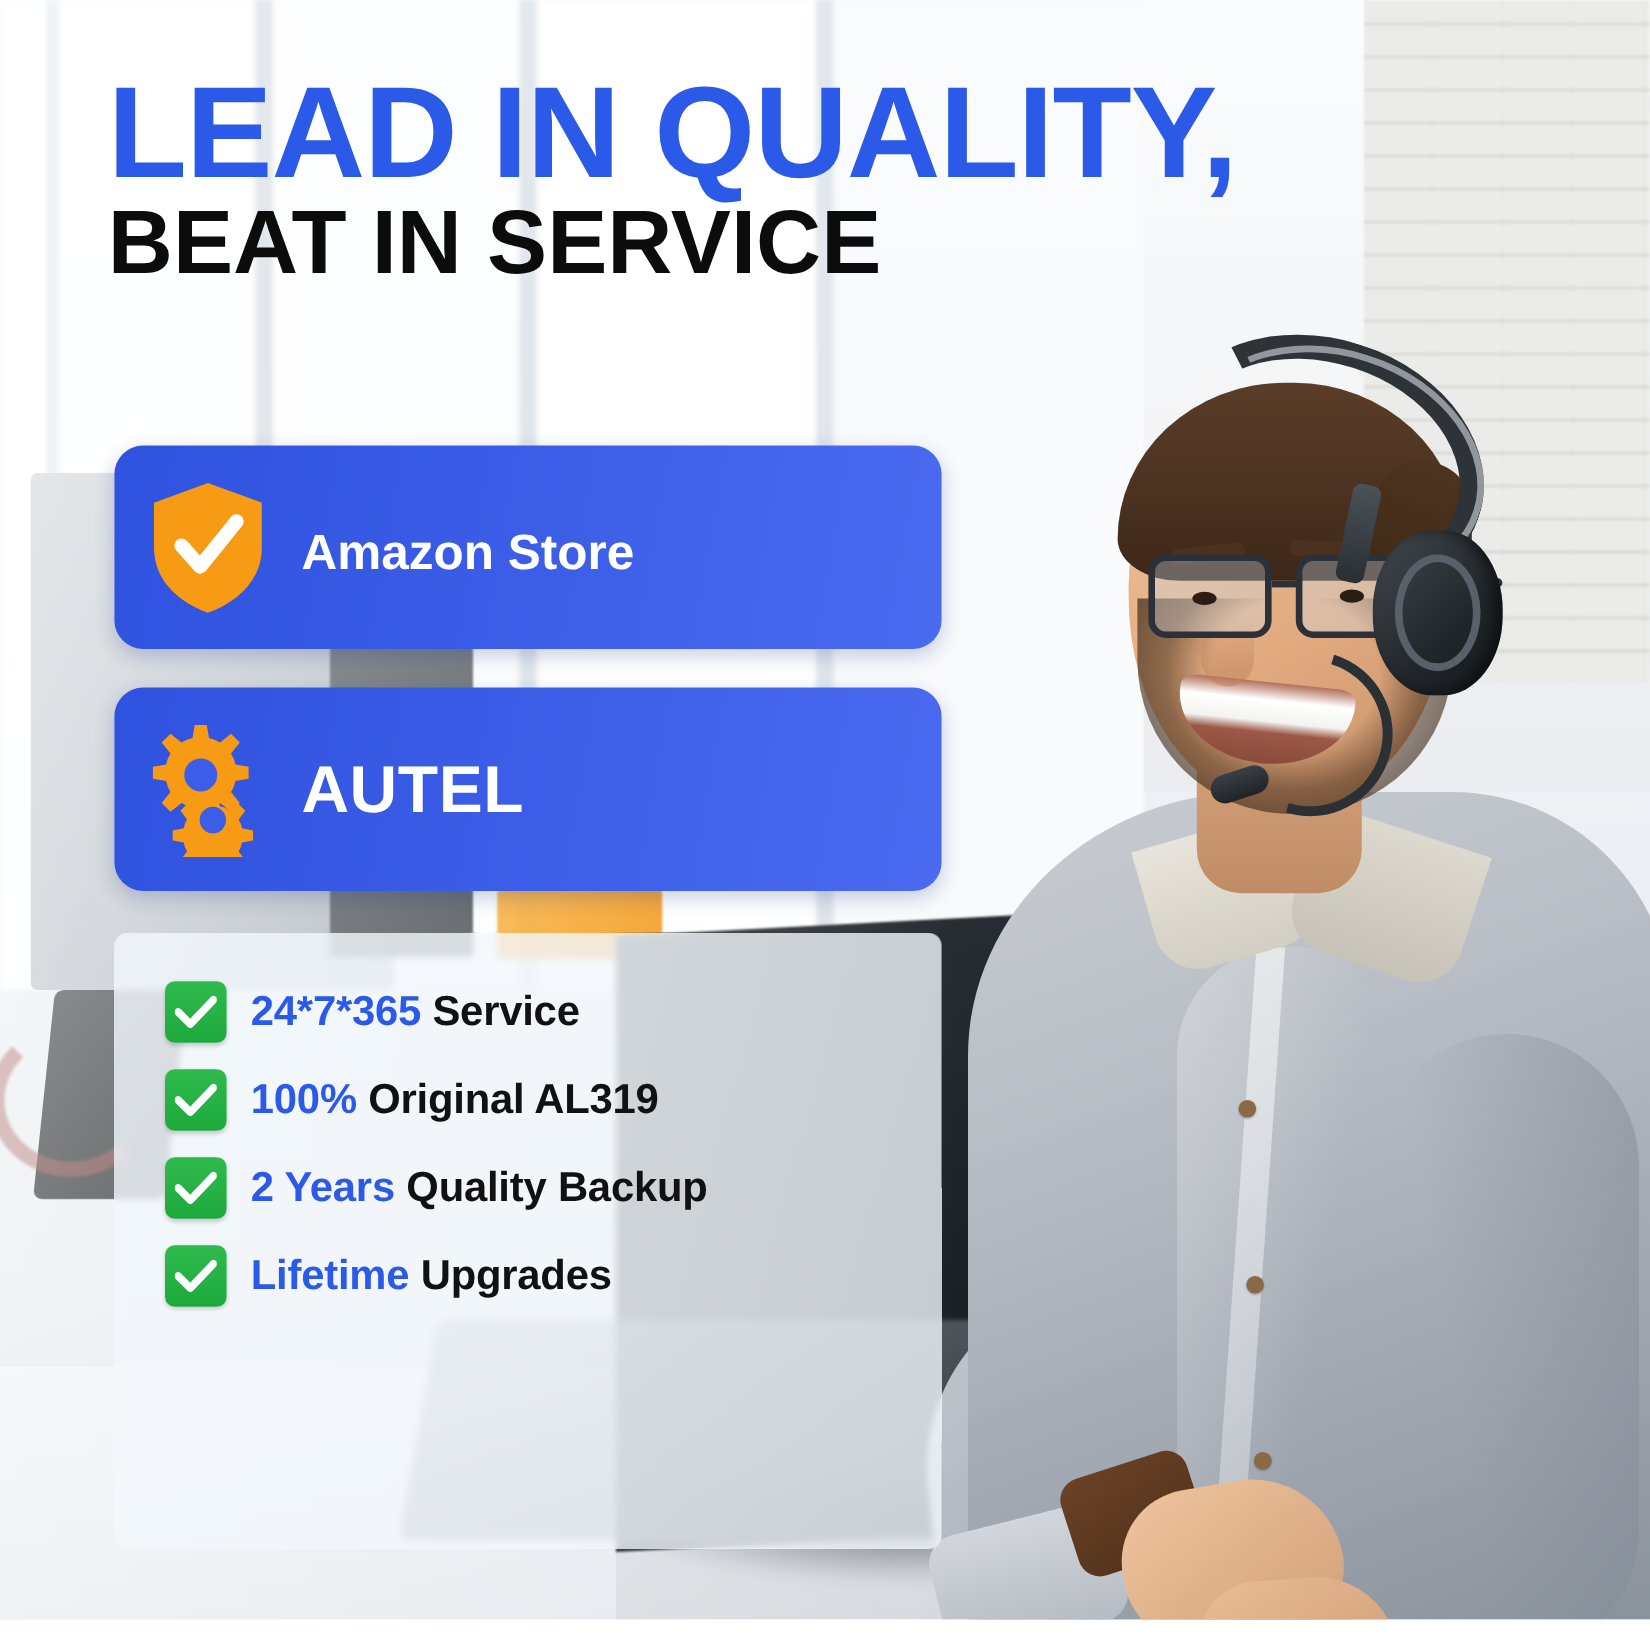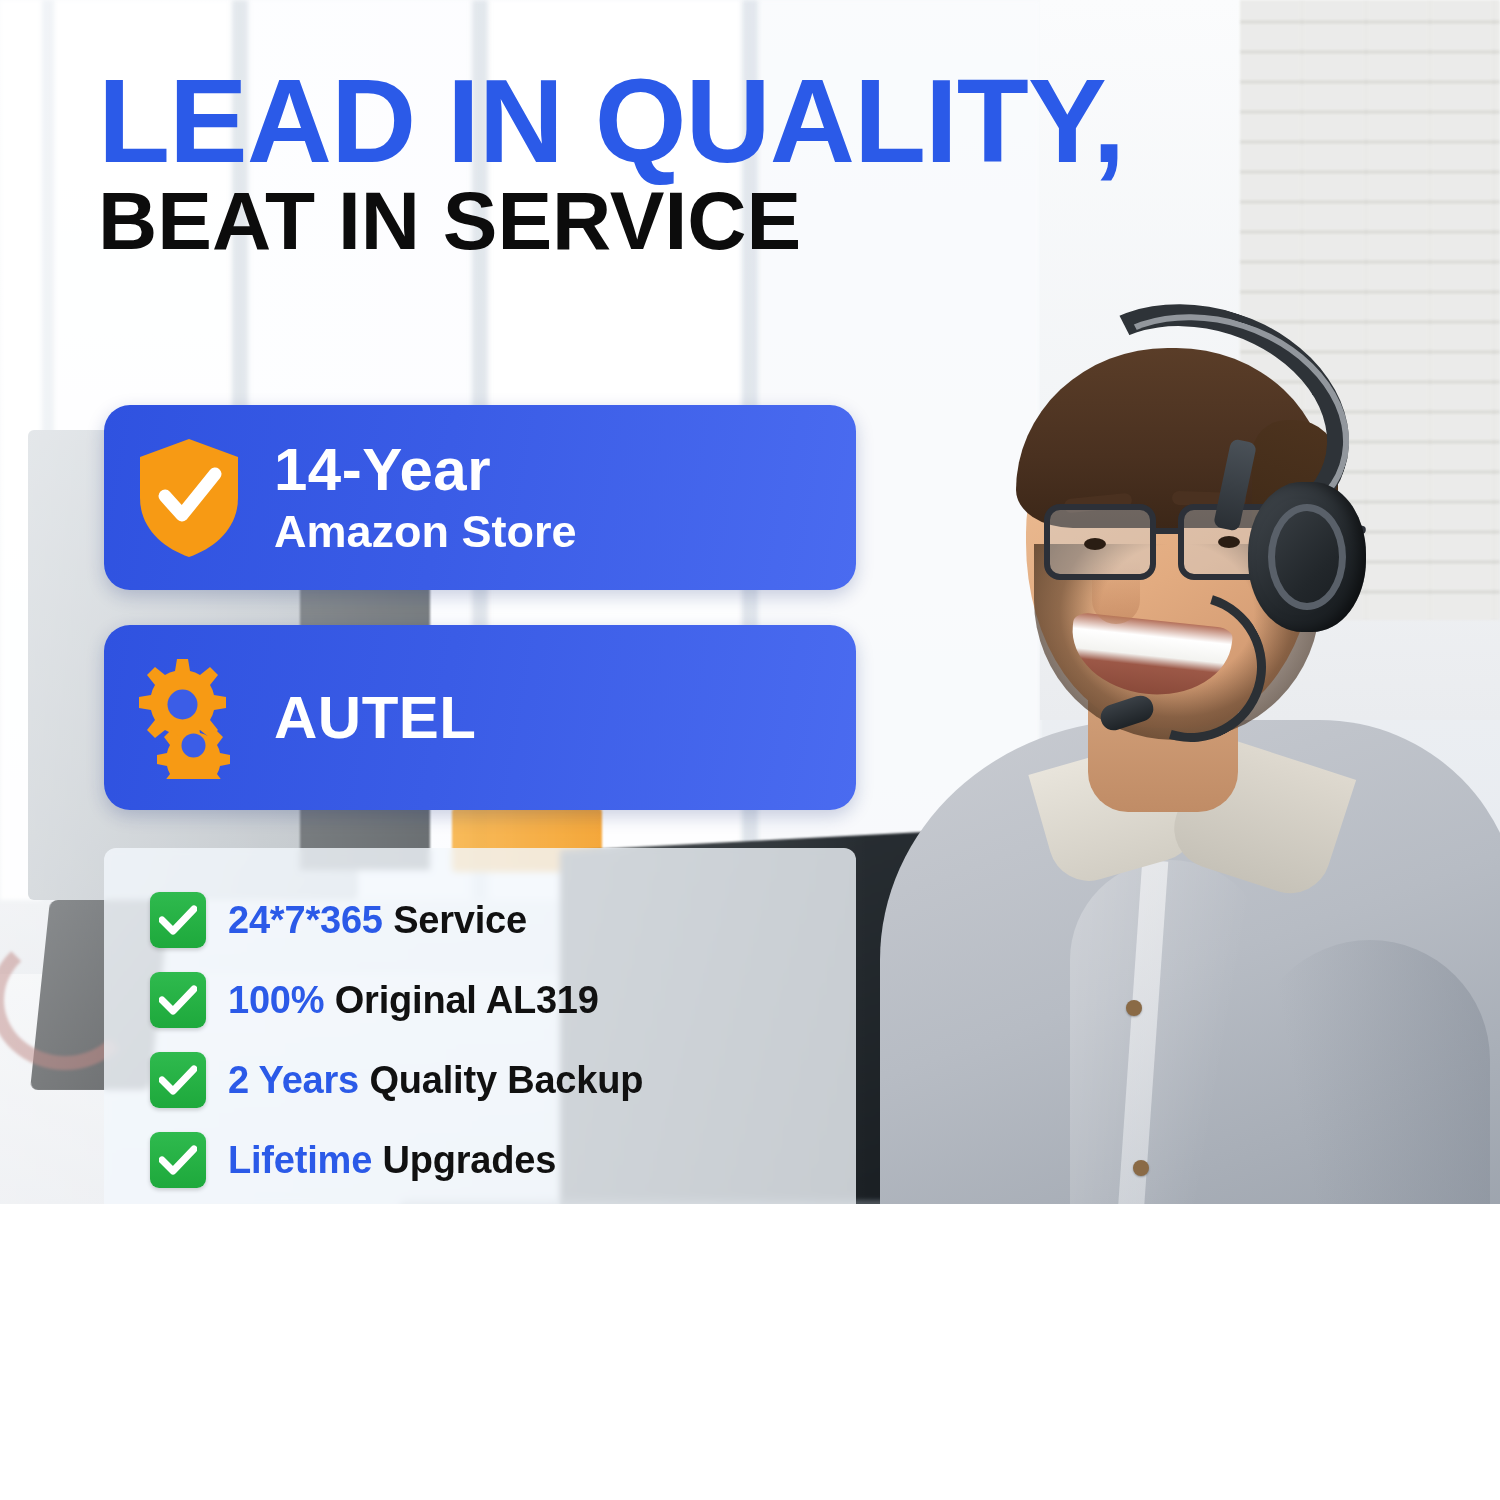--- a/index.html
+++ b/index.html
@@ -3,21 +3,21 @@
 <meta charset="utf-8">
 <style>
   * { box-sizing: border-box; margin: 0; padding: 0; }
   html, body {
     width: 1500px; height: 1500px;
     font-family: "Liberation Sans", sans-serif;
     overflow: hidden;
   }
   #stage {
     position: relative;
-    width: 1500px; height: 1204px;
+    width: 1500px; height: 1472px;
     background: #e5e5e5;
     overflow: hidden;
   }
 
   
   .photo { position: absolute; inset: 0; }
 
   .bg-room {
     position: absolute; inset: 0;
     background:
@@ -424,21 +424,20 @@
   </div>
 
   <div class="badge one">
     <div class="badge-icon">
       <svg width="108" height="124" viewBox="0 0 108 124" aria-hidden="true">
         <path d="M54 3 L103 21 V62 C103 92 80 112 54 121 C28 112 5 92 5 62 V21 Z" fill="#F79A14"></path>
         <path d="M30 60 L47 79 L80 38" fill="none" stroke="#ffffff" stroke-width="13" stroke-linecap="round" stroke-linejoin="round"></path>
       </svg>
     </div>
     <div class="badge-text">
-      <div class="badge-title">14-Year</div>
       <div class="badge-sub">Amazon Store</div>
     </div>
   </div>
 
   <div class="badge two">
     <div class="badge-icon">
       <svg width="120" height="122" viewBox="0 0 120 122" aria-hidden="true">
         <g fill="#F79A14">
           <path d="M48 2 l11 0 2 12 a30 30 0 0 1 10 4 l10-8 8 8 -8 10 a30 30 0 0 1 4 10 l12 2 0 11 -12 2 a30 30 0 0 1-4 10 l8 10 -8 8 -10-8 a30 30 0 0 1-10 4 l-2 12 -11 0 -2-12 a30 30 0 0 1-10-4 l-10 8 -8-8 8-10 a30 30 0 0 1-4-10 l-12-2 0-11 12-2 a30 30 0 0 1 4-10 l-8-10 8-8 10 8 a30 30 0 0 1 10-4 z"></path>
           <circle cx="53.5" cy="47.5" r="15" fill="#3B5DE7"></circle>

